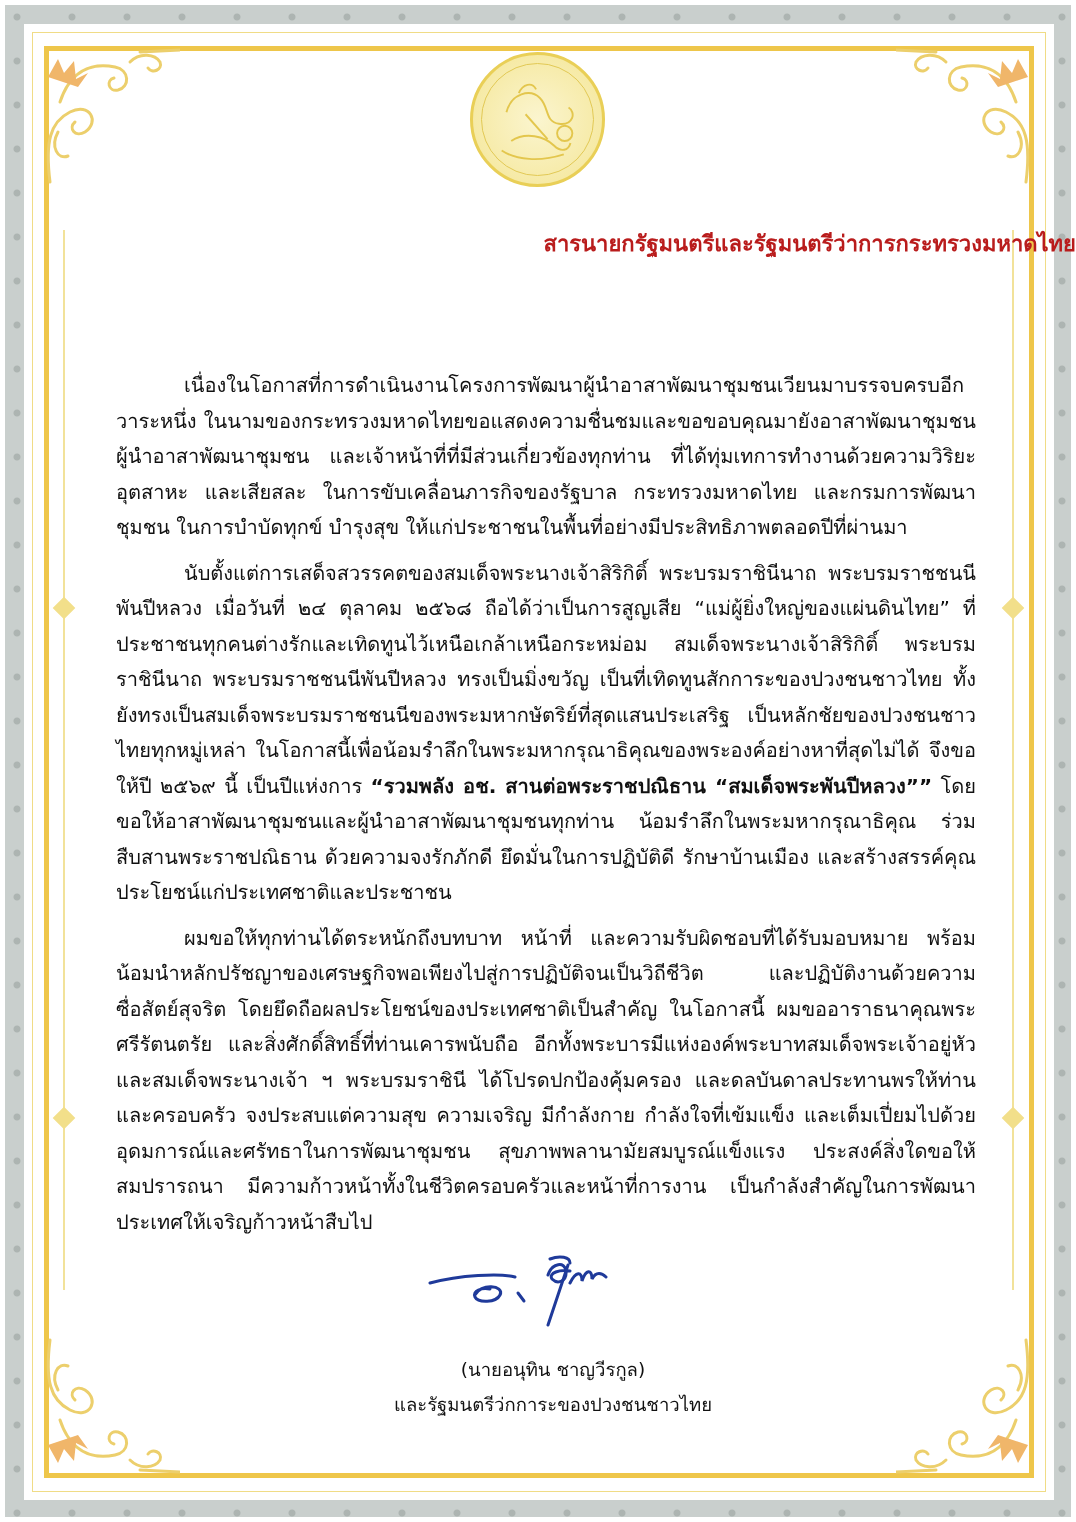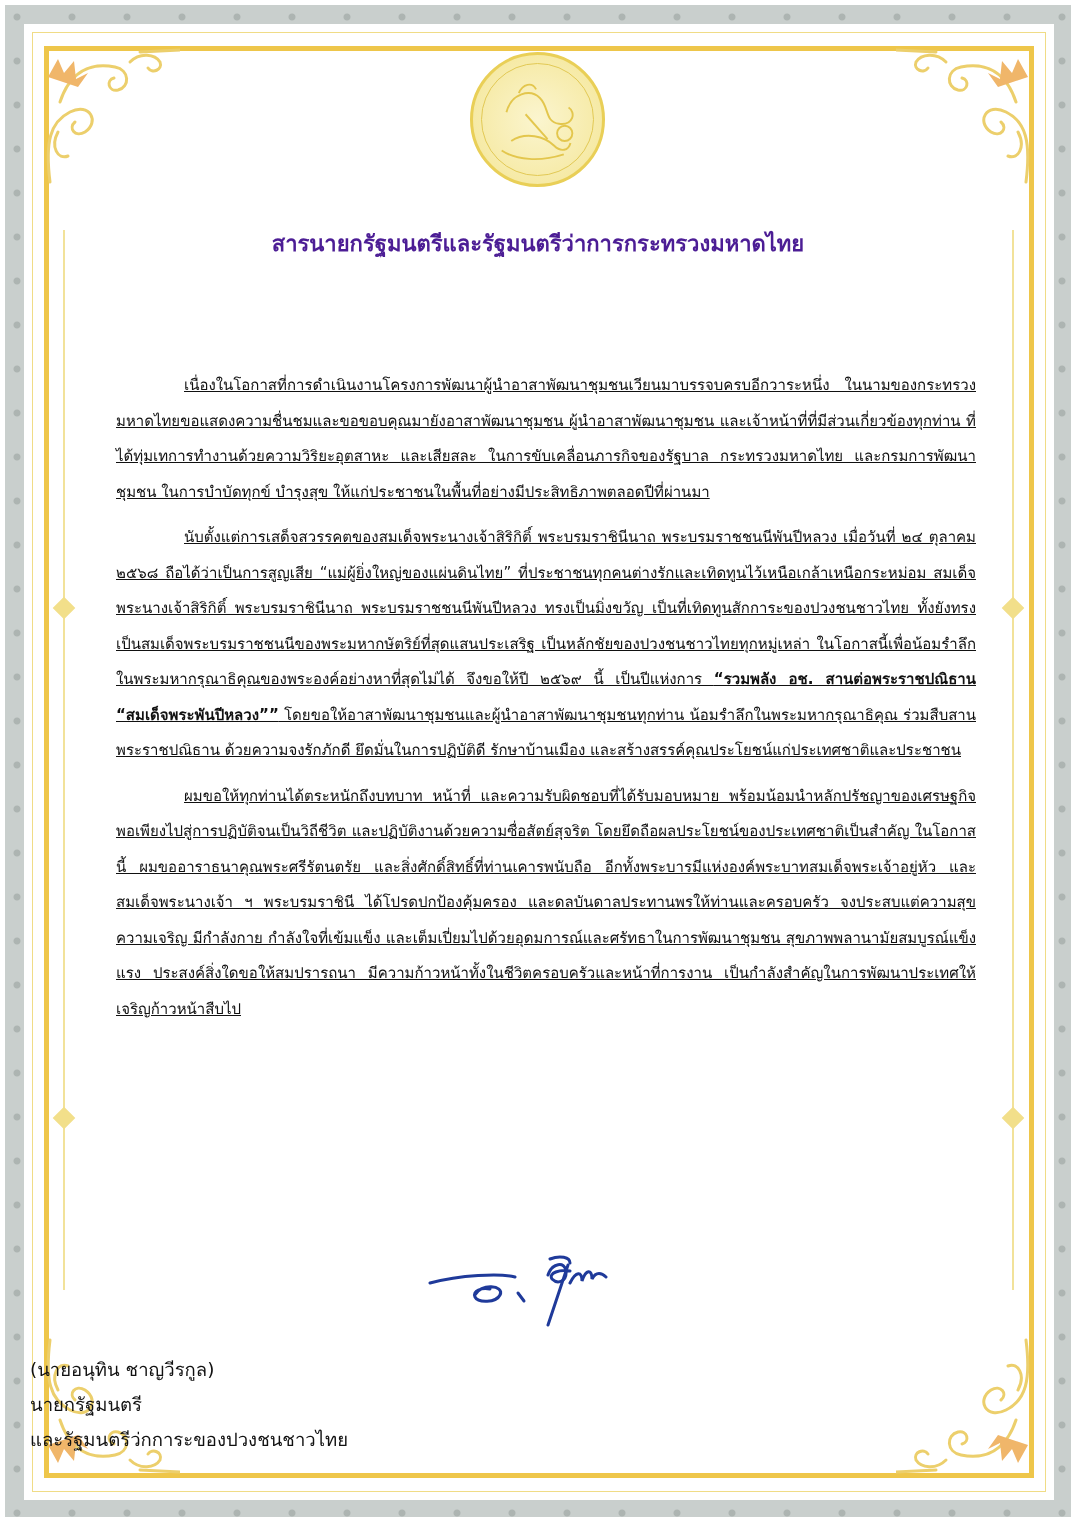--- a/index.html
+++ b/index.html
@@ -21,29 +21,29 @@
   .corner.bl { left:30px; bottom:32px; transform:scaleY(-1); }
   .corner.br { right:30px; bottom:32px; transform:scale(-1,-1); }
   .side-diamond { position:absolute; width:16px; height:16px; background:#f2df8a; transform:rotate(45deg); }
   .side-line { position:absolute; width:1.5px; background:#f2e29a; }
   .seal { position:absolute; left:470px; top:52px; width:135px; height:135px; border-radius:50%;
           border:3px solid #e9cf57; background:radial-gradient(circle, #fbf5cf 0%, #f6eaa6 70%, #eed670 100%); box-sizing:border-box; }
   .seal-inner { position:absolute; left:8px; top:8px; right:8px; bottom:8px; border-radius:50%; border:1.5px solid #e2c955; }
   .seal svg { position:absolute; left:0; top:0; width:100%; height:100%; }
 
   .title-block { position:absolute; left:0; width:1076px; top:226px; text-align:center; }
-  .title-line { font-weight:bold; font-size:22px; line-height:36px; color:#4c1d95; }
+  .title-line { font-weight:bold; font-size:22px; line-height:36px; color:#b91c1c;text-align:right; }
 
-  .body-text { position:absolute; left:116px; width:860px; top:368px; font-size:15px; line-height:35.5px; text-align:justify; text-align-last:left;text-decoration:underline; }
+  .body-text { position:absolute; left:116px; width:860px; top:368px; font-size:20px; line-height:35.5px; text-align:justify; text-align-last:left; }
   .para { margin:0 0 10px 0; text-indent:68px; }
   .para b { font-weight:bold; }
 
   .signature { position:absolute; left:420px; top:1255px; width:220px; height:80px; }
   .signature svg { width:100%; height:100%; }
-  .signer { position:absolute; left:0; width:1076px; top:1352px; text-align:left; font-size:18.5px; line-height:35px; }
+  .signer { position:absolute; left:0; width:1076px; top:1352px; text-align:center; font-size:18.5px; line-height:35px; }
   .signer div { margin-left:30px; }
 </style>
 </head>
 <body>
 
 <div class="outer-frame"></div>
 <div class="paper">
   <div class="thin-line"></div>
   <div class="thick-line"></div>
 </div>
@@ -145,15 +145,14 @@
     <path d="M130 4 C140 0 150 2 150 8"></path>
     <path d="M128 20 C132 8 145 6 146 16 C147 26 138 30 132 24 C128 18 140 14 150 16"></path>
     <path d="M148 10 L128 70"></path>
     <path d="M150 28 C156 16 162 16 162 26 C166 14 172 14 172 24 C176 16 182 18 186 22"></path>
   </g>
     </svg>
 </div>
 
 <div class="signer">
   <div>(นายอนุทิน  ชาญวีรกูล)</div>
-  <div>นายกรัฐมนตรี</div>
   <div>และรัฐมนตรีว่กการะของปวงชนชาวไทย</div>
 </div>
 
 </body></html>

